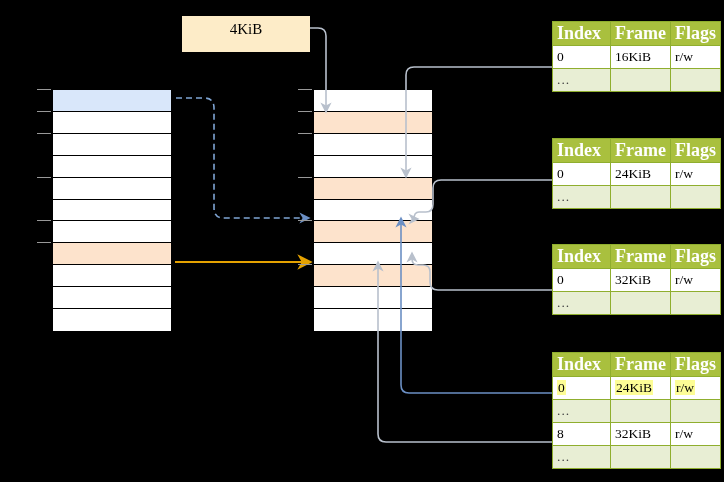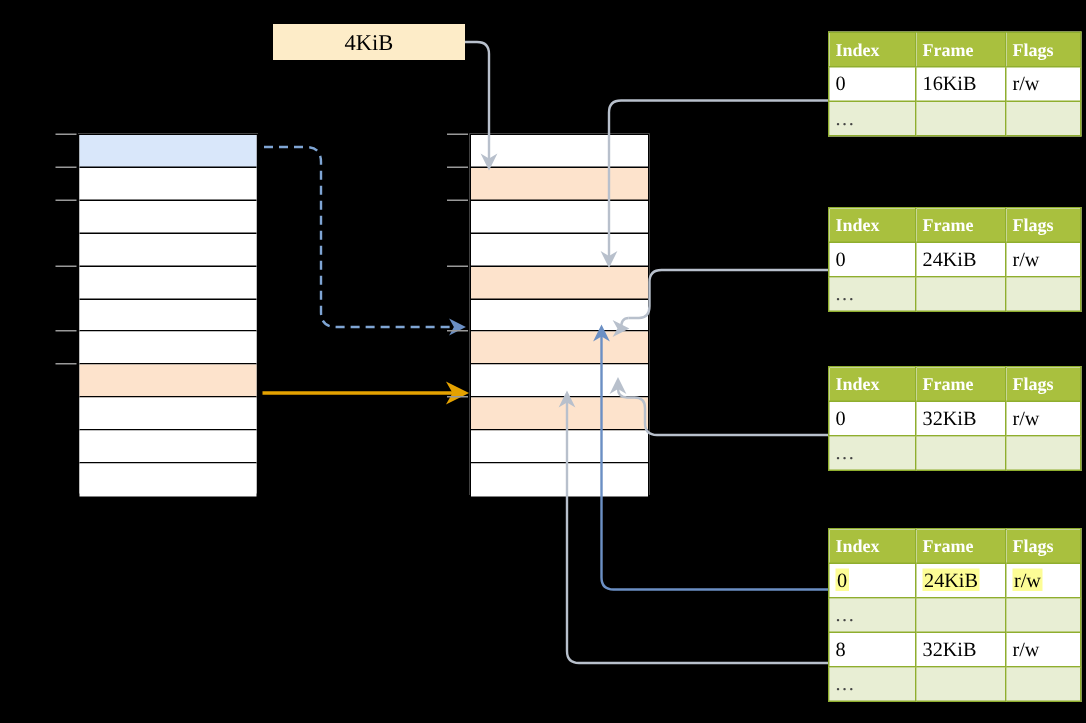--- a/index.html
+++ b/index.html
@@ -17,21 +17,21 @@
   }
 
   
   .abs { position: absolute; }
 
   
   #size-label {
     left: 182px;
     top: 16px;
     width: 128px;
-    height: 24px;
+    height: 36px;
     background: #fdecc8;
     border: 1px solid #fdecc8;
     color: #000000;
     font-size: 15px;
     line-height: 24px;
     text-align: center;
     box-sizing: border-box;
   }
 
   
@@ -75,21 +75,21 @@
     text-align: left;
     font-weight: normal;
     vertical-align: middle;
     white-space: nowrap;
     overflow: hidden;
   }
   .pt th {
     background: #a9c03e;
     color: #ffffff;
     font-weight: bold;
-    font-size: 12px;
+    font-size: 18px;
   }
   .pt td.ell { background: #e8eed4; color: #444444; letter-spacing: 1px; }
   .pt tr.ellrow td { background: #e8eed4; }
   .pt td .hl {
     background: #fdfd96;
     padding: 0 1px;
   }
 
   
   #wires {

